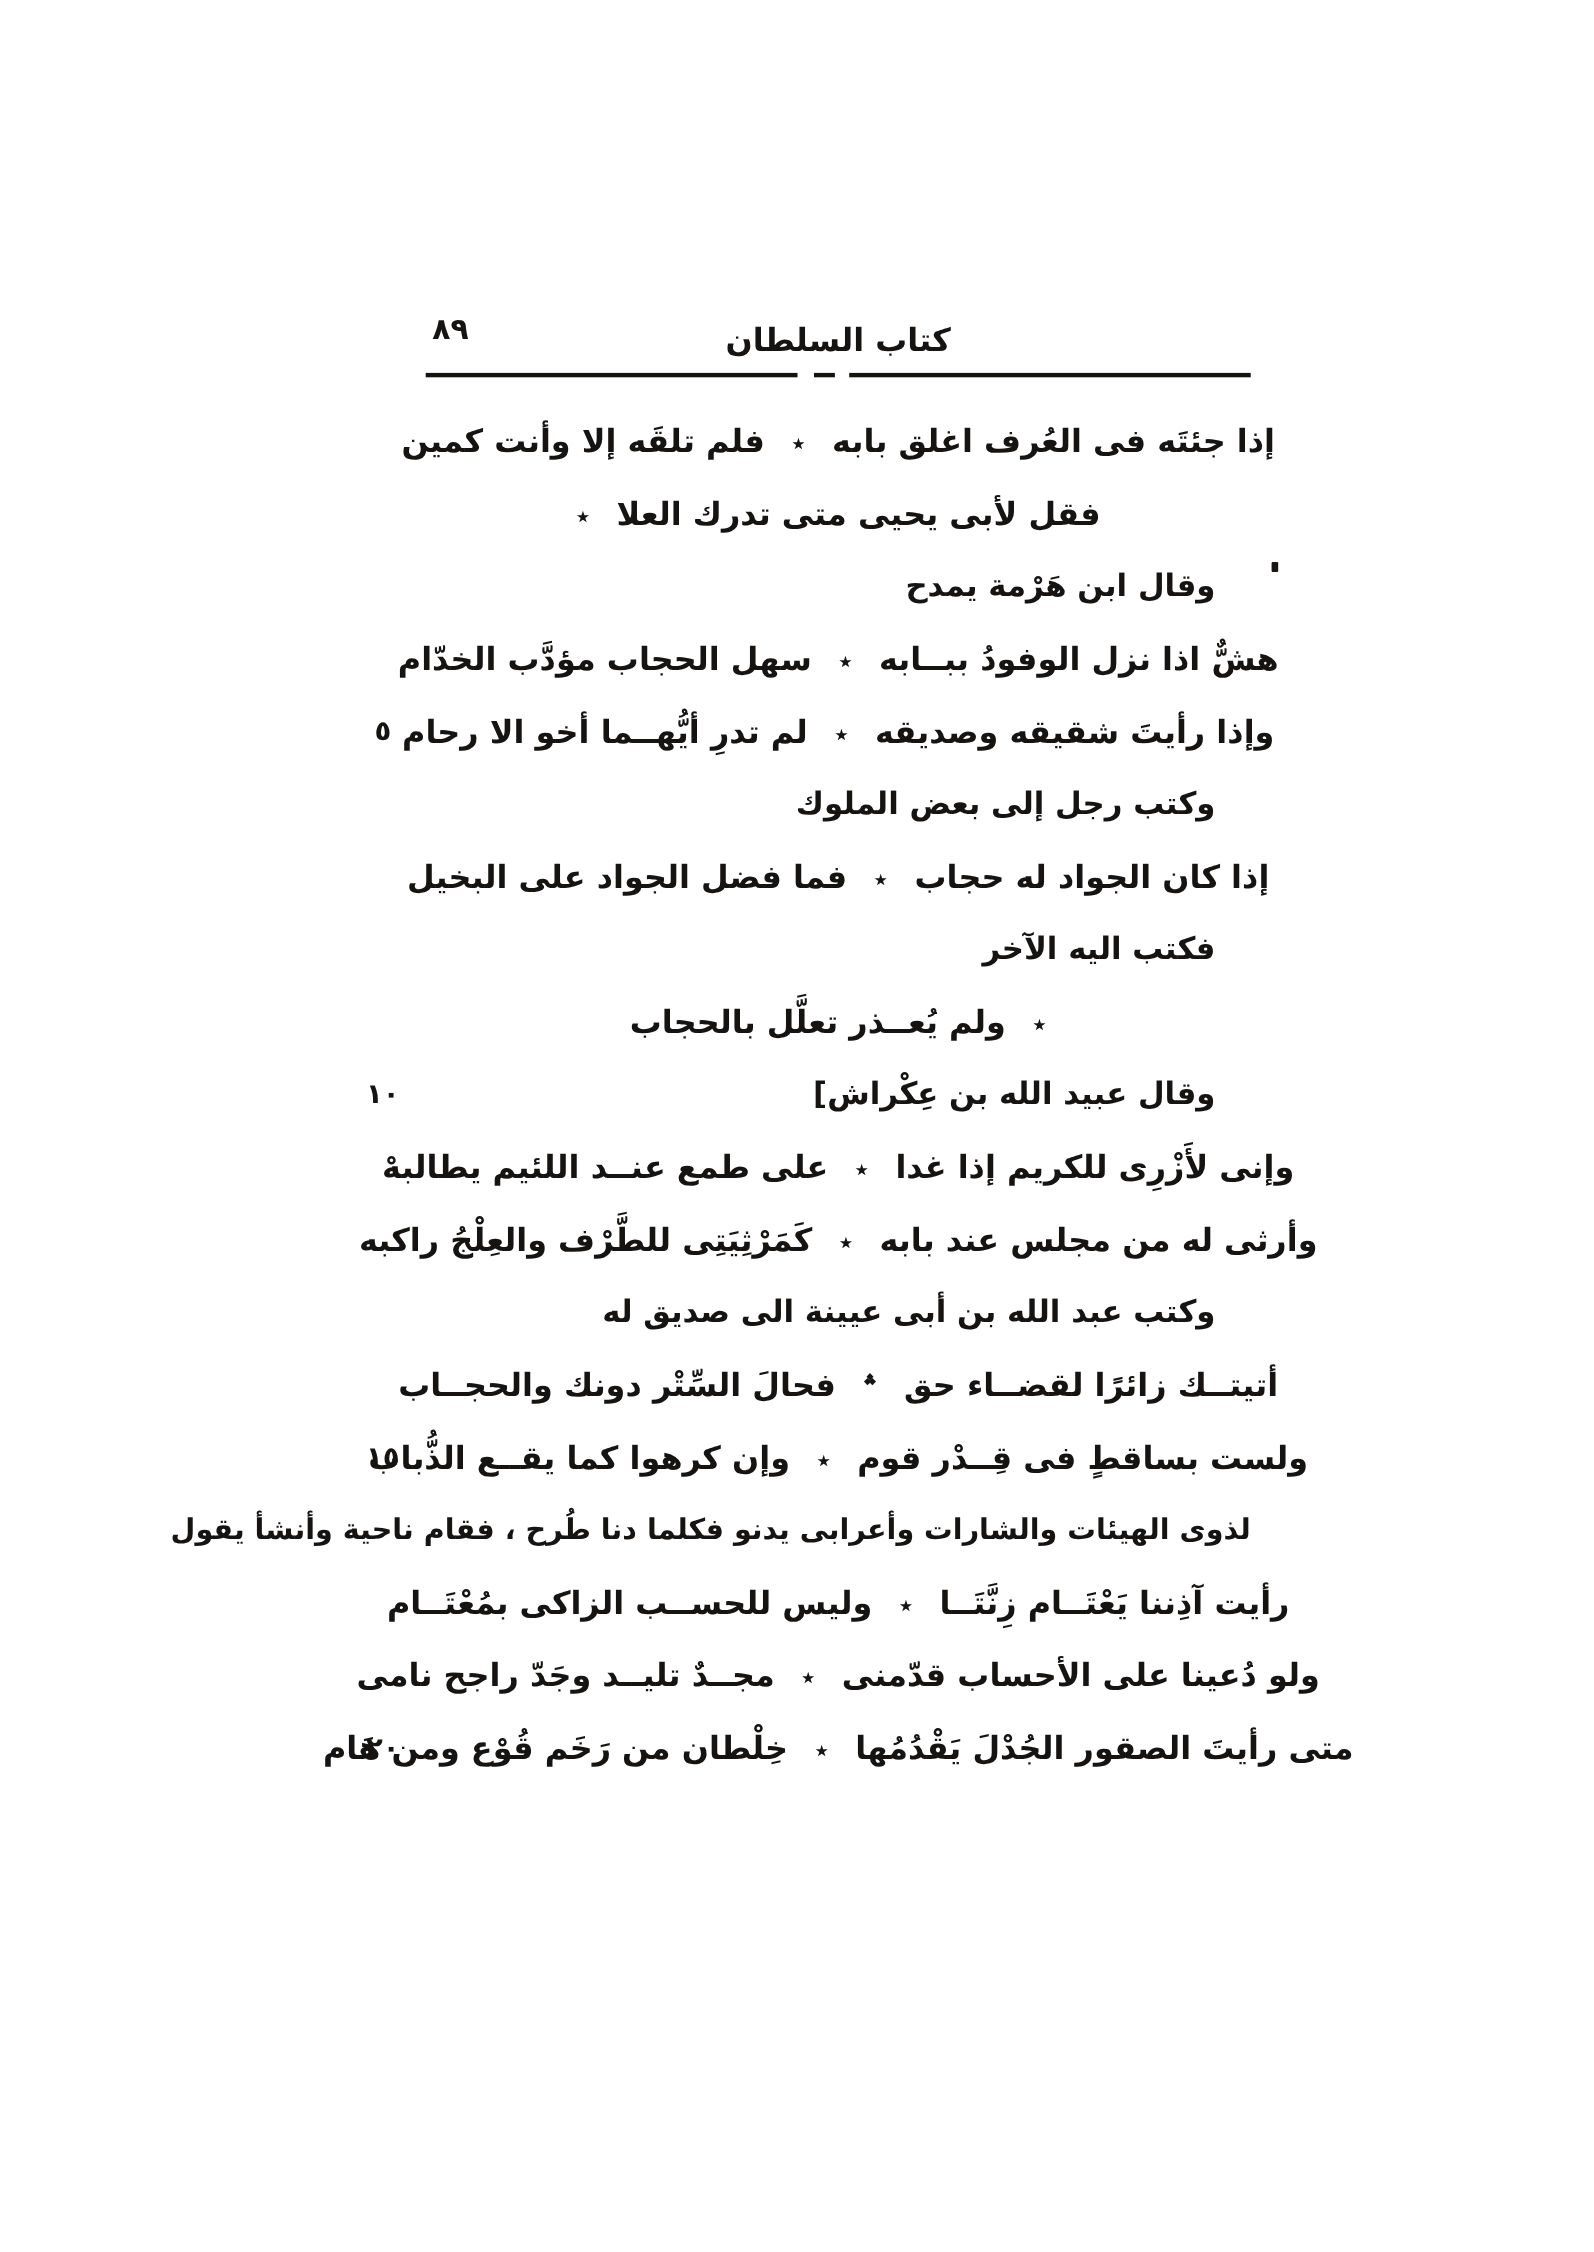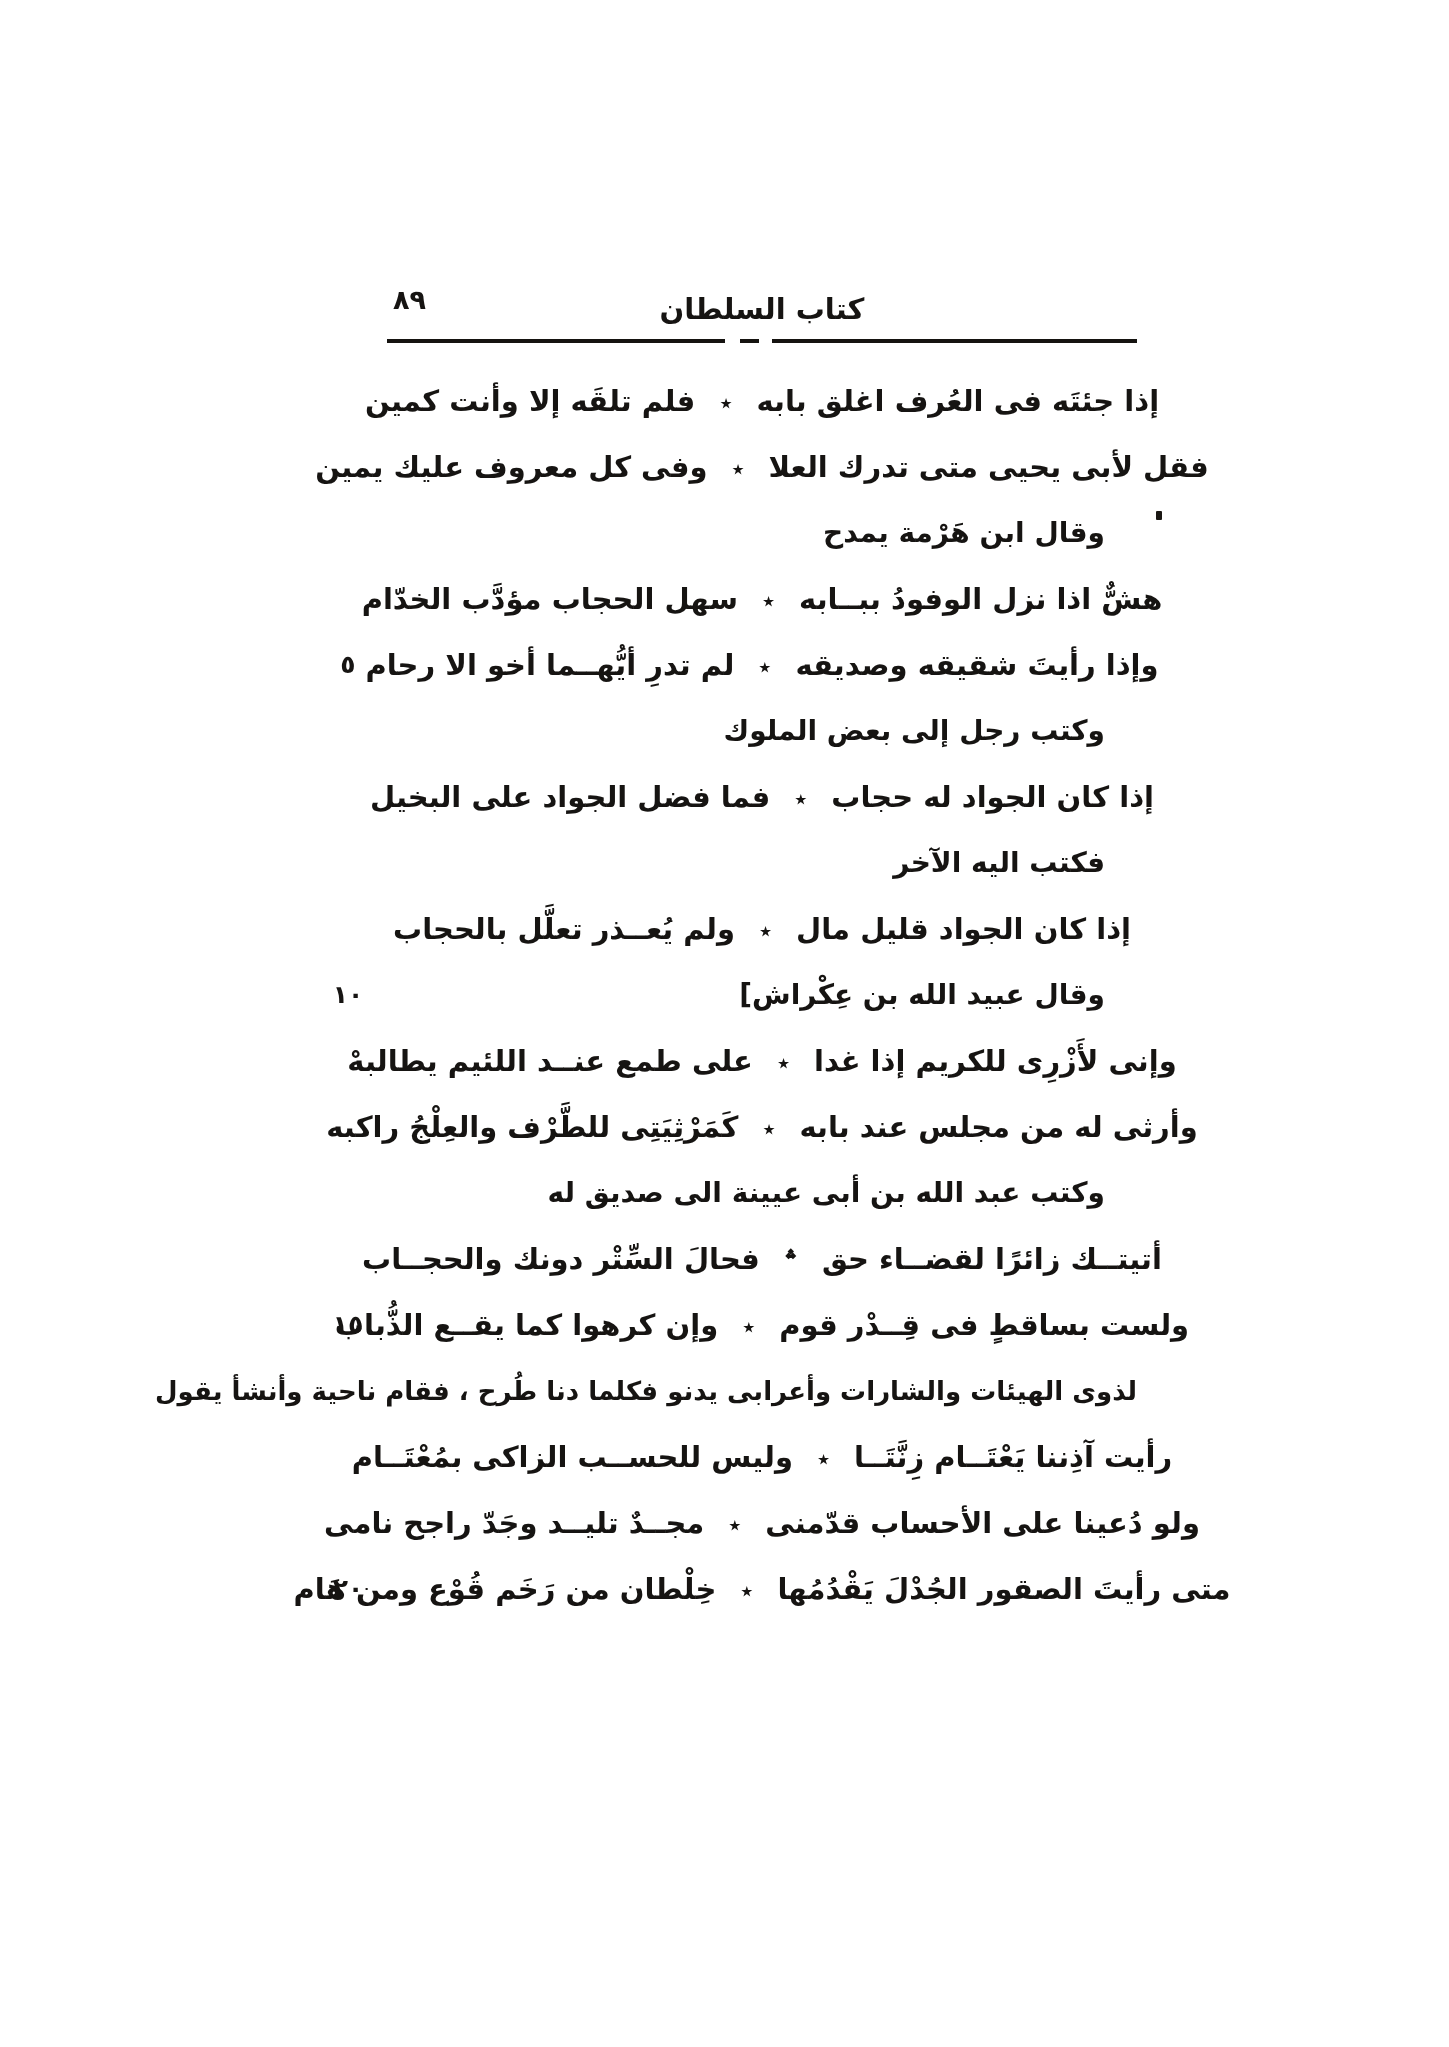--- a/index.html
+++ b/index.html
@@ -74,21 +74,20 @@
 
   <div class="column">
       <div class="line verse">
         <span>إذا جئتَه فى العُرف اغلق بابه</span>
         <span class="sep">٭</span>
         <span>فلم تلقَه إلا وأنت كمين</span>
       </div>
       <div class="line verse">
         <span>فقل لأبى يحيى متى تدرك العلا</span>
         <span class="sep">٭</span>
-        <span>وفى كل معروف عليك يمين</span>
       </div>
       <div class="line attr"><span>وقال ابن هَرْمة يمدح</span></div>
       <div class="line verse">
         <span>هشٌّ اذا نزل الوفودُ ببــابه</span>
         <span class="sep">٭</span>
         <span>سهل الحجاب مؤدَّب الخدّام</span>
       </div>
       <div class="line verse">
         <span>وإذا رأيتَ شقيقه وصديقه</span>
         <span class="sep">٭</span>
@@ -96,21 +95,20 @@
         <span class="marginnum">٥</span>
       </div>
       <div class="line attr"><span>وكتب رجل إلى بعض الملوك</span></div>
       <div class="line verse">
         <span>إذا كان الجواد له حجاب</span>
         <span class="sep">٭</span>
         <span>فما فضل الجواد على البخيل</span>
       </div>
       <div class="line attr"><span>فكتب اليه الآخر</span></div>
       <div class="line verse">
-        <span>إذا كان الجواد قليل مال</span>
         <span class="sep">٭</span>
         <span>ولم يُعــذر تعلَّل بالحجاب</span>
       </div>
       <div class="line attr"><span>وقال عبيد الله بن عِكْراش]</span><span class="marginnum">١٠</span></div>
       <div class="line verse">
         <span>وإنى لأَزْرِى للكريم إذا غدا</span>
         <span class="sep">٭</span>
         <span>على طمع عنــد اللئيم يطالبهْ</span>
       </div>
       <div class="line verse">

